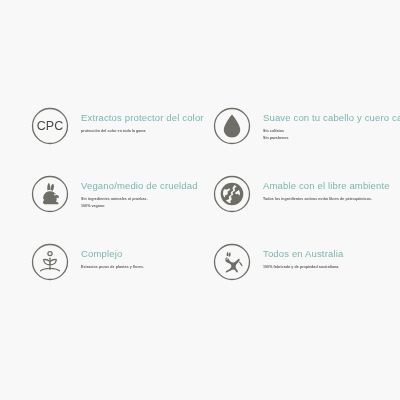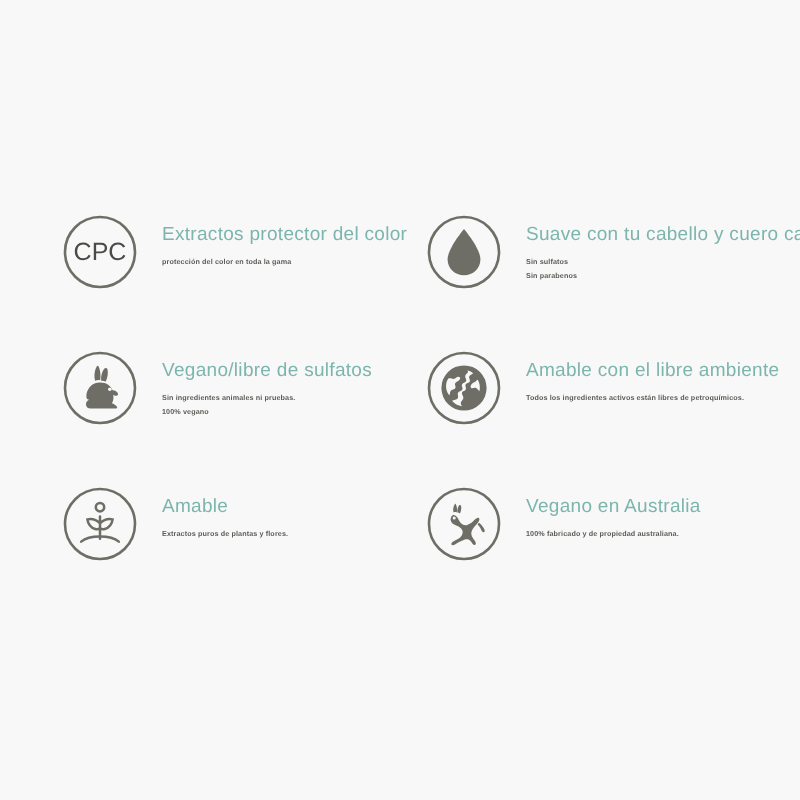--- a/index.html
+++ b/index.html
@@ -107,21 +107,21 @@
         <circle cx="22" cy="22" r="17.5" fill="none" stroke="#6e6e66" stroke-width="1.3"></circle>
         <g fill="#6e6e66">
           <path d="M20.3 11.4 C19.3 13.2 18.9 16.1 19.6 18.4 C20.4 18.0 21.3 17.9 22.1 18.1 C22.5 15.6 22.1 12.9 21.3 11.3 C21.0 10.7 20.6 10.8 20.3 11.4 Z"></path>
           <path d="M24.2 12.3 C23.0 13.8 22.3 16.3 22.6 18.4 C23.4 18.3 24.2 18.5 24.8 18.9 C25.9 16.7 26.2 14.1 25.7 12.5 C25.5 11.9 24.7 11.7 24.2 12.3 Z"></path>
           <path d="M15.2 26.6 C15.0 23.2 17.4 19.6 21.4 19.3 C25.0 19.0 27.4 20.9 28.3 23.1 C29.1 23.0 30.0 23.4 30.6 24.1 C31.3 24.9 31.1 25.8 30.2 25.9 C29.6 26.0 29.0 25.8 28.6 25.5 C28.9 26.9 28.7 28.4 28.0 29.6 C29.2 30.1 30.2 30.8 30.5 31.4 C30.8 32.0 30.4 32.3 29.6 32.3 L17.4 32.3 C15.9 32.3 15.0 31.3 15.0 30.2 C15.0 29.1 15.6 28.3 16.6 27.9 C15.8 27.8 15.3 27.3 15.2 26.6 Z"></path>
           <circle cx="26.9" cy="22.6" r="0.9" fill="#f8f8f8"></circle>
         </g>
       </svg>
     </span>
     <div class="feature-text">
-      <p class="feature-title">Vegano/libre de sulfatos</p>
+      <p class="feature-title">Vegano/medio de crueldad</p>
       <p class="feature-sub">Sin ingredientes animales ni pruebas.</p>
       <p class="feature-sub">100% vegano</p>
     </div>
   </div>
 
   <div class="feature-item">
     <span class="feature-icon">
       <svg viewBox="0 0 44 44" xmlns="http://www.w3.org/2000/svg">
         <circle cx="22" cy="22" r="17.5" fill="none" stroke="#6e6e66" stroke-width="1.3"></circle>
         <circle cx="22" cy="22" r="11.3" fill="#6e6e66"></circle>
@@ -145,37 +145,37 @@
         <g fill="none" stroke="#6e6e66" stroke-width="1.25" stroke-linecap="round">
           <circle cx="22" cy="13.6" r="2.1"></circle>
           <path d="M22 18.2 L22 29.4"></path>
           <path d="M22 21.6 C19.9 19.6 17.3 19.3 15.7 19.7 C15.9 21.6 17.3 23.9 19.6 24.5 C20.6 24.8 21.4 24.6 22 24.2"></path>
           <path d="M22 21.6 C24.1 19.6 26.7 19.3 28.3 19.7 C28.1 21.6 26.7 23.9 24.4 24.5 C23.4 24.8 22.6 24.6 22 24.2"></path>
           <path d="M12.6 30.8 C14.4 29.3 17.9 28.3 22 28.3 C26.1 28.3 29.6 29.3 31.4 30.8"></path>
         </g>
       </svg>
     </span>
     <div class="feature-text">
-      <p class="feature-title">Amable</p>
+      <p class="feature-title">Complejo</p>
       <p class="feature-sub">Extractos puros de plantas y flores.</p>
     </div>
   </div>
 
   <div class="feature-item">
     <span class="feature-icon">
       <svg viewBox="0 0 44 44" xmlns="http://www.w3.org/2000/svg">
         <circle cx="22" cy="22" r="17.5" fill="none" stroke="#6e6e66" stroke-width="1.3"></circle>
         <g fill="#6e6e66">
           <path d="M17.3 12.2 C16.6 13.4 16.4 15.0 16.8 16.2 C17.3 16.0 17.9 16.0 18.4 16.2 C18.7 14.6 18.4 13.1 17.9 12.1 C17.7 11.8 17.5 11.9 17.3 12.2 Z"></path>
           <path d="M19.6 12.6 C18.9 13.6 18.5 15.1 18.7 16.3 C19.2 16.3 19.7 16.5 20.0 16.7 C20.6 15.4 20.8 13.9 20.5 12.9 C20.4 12.5 19.9 12.3 19.6 12.6 Z"></path>
           <path d="M16.3 17.6 C15.3 18.3 15.0 19.8 15.6 20.9 C16.2 22.0 17.4 22.5 18.4 22.9 C19.7 23.4 20.8 24.1 21.2 25.3 C21.6 26.5 21.1 27.7 20.2 28.6 C19.2 29.5 17.8 30.0 16.6 30.8 C15.9 31.3 15.4 32.0 15.8 32.4 C16.2 32.8 17.0 32.5 17.7 32.1 C19.3 31.2 20.9 30.3 22.4 29.8 C23.6 29.4 24.6 29.7 25.3 30.5 C26.0 31.3 26.3 32.4 27.1 32.5 C27.8 32.6 28.1 31.9 27.8 31.1 C27.4 30.1 26.5 29.2 26.0 28.2 C25.4 27.0 25.6 25.7 26.3 24.6 C27.1 23.3 28.4 22.3 29.2 21.0 C29.8 20.1 29.9 19.2 29.3 18.9 C28.7 18.6 28.0 19.2 27.3 19.9 C26.2 21.0 25.0 22.1 23.6 22.5 C22.4 22.8 21.3 22.4 20.5 21.6 C19.6 20.7 19.2 19.4 18.4 18.4 C17.8 17.7 17.0 17.2 16.3 17.6 Z"></path>
           <path d="M29.4 21.4 C30.6 22.2 31.6 23.4 32.2 24.7 C32.5 25.4 32.4 26.0 31.9 26.1 C31.4 26.2 31.0 25.7 30.7 25.1 C30.2 24.0 29.6 23.0 28.8 22.3 Z"></path>
           <circle cx="17.1" cy="19.0" r="0.75" fill="#f8f8f8"></circle>
         </g>
       </svg>
     </span>
     <div class="feature-text">
-      <p class="feature-title">Vegano en Australia</p>
+      <p class="feature-title">Todos en Australia</p>
       <p class="feature-sub">100% fabricado y de propiedad australiana.</p>
     </div>
   </div>
 
 </div>
 
 </body></html>

